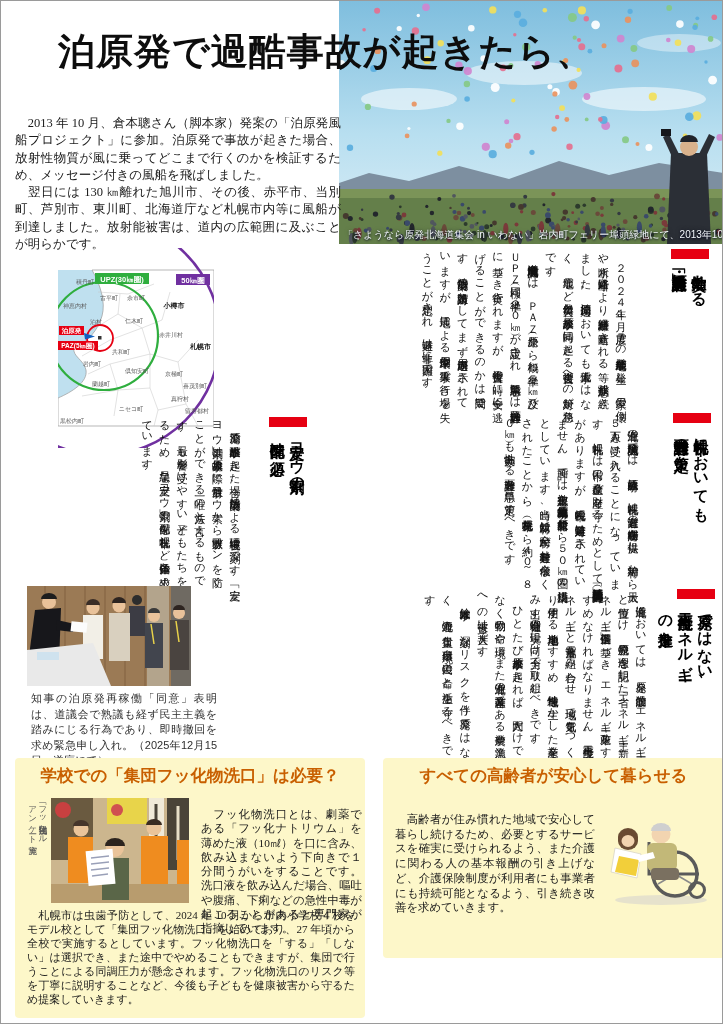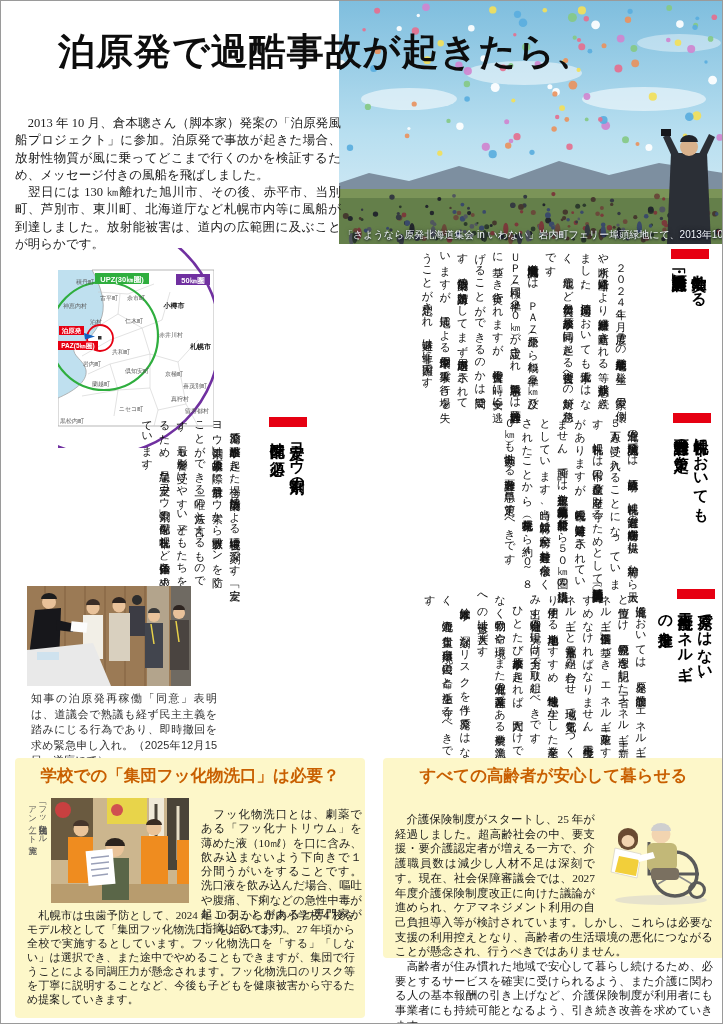--- a/index.html
+++ b/index.html
@@ -594,18 +594,17 @@
           <rect x="46" y="31" width="30" height="28" rx="6" fill="#c2b878"></rect>
           <rect x="50" y="56" width="28" height="12" rx="4" fill="#7a7060"></rect>
           <circle cx="27" cy="26" r="9" fill="#f2d4b0"></circle>
           <path d="M17,25 a10,9 0 0 1 20,0 l0,4 a10,9 0 0 1 -20,0 z" fill="#5a3a24" opacity="0.9"></path>
           <ellipse cx="27" cy="29" rx="6.5" ry="6" fill="#f2d4b0"></ellipse>
           <path d="M14,36 L40,42 L36,66 L10,60 Z" fill="#ffffff" stroke="#d8d4c4" stroke-width="0.8"></path>
           <path d="M18,44 L38,48 L35,64 L14,60 Z" fill="#f2cf3a"></path>
           <path d="M36,44 L52,40 L54,46 L38,50 Z" fill="#ffffff"></path>
         </svg>
       </div>
-      <p>　介護保険制度がスタートし、25 年が経過しました。超高齢社会の中、要支援・要介護認定者が増える一方で、介護職員数は減少し人材不足は深刻です。現在、社会保障審議会では、2027 年度介護保険制度改正に向けた議論が進められ、ケアマネジメント利用の自己負担導入等が検討されています。しかし、これらは必要な支援の利用控えとなり、高齢者の生活環境の悪化につながることが懸念され、行うべきではありません。</p>
       <p>　高齢者が住み慣れた地域で安心して暮らし続けるため、必要とするサービスを確実に受けられるよう、また介護に関わる人の基本報酬の引き上げなど、介護保険制度が利用者にも事業者にも持続可能となるよう、引き続き改善を求めていきます。</p>
     </div>
   </div>
 
 </div>
 
 </body></html>

